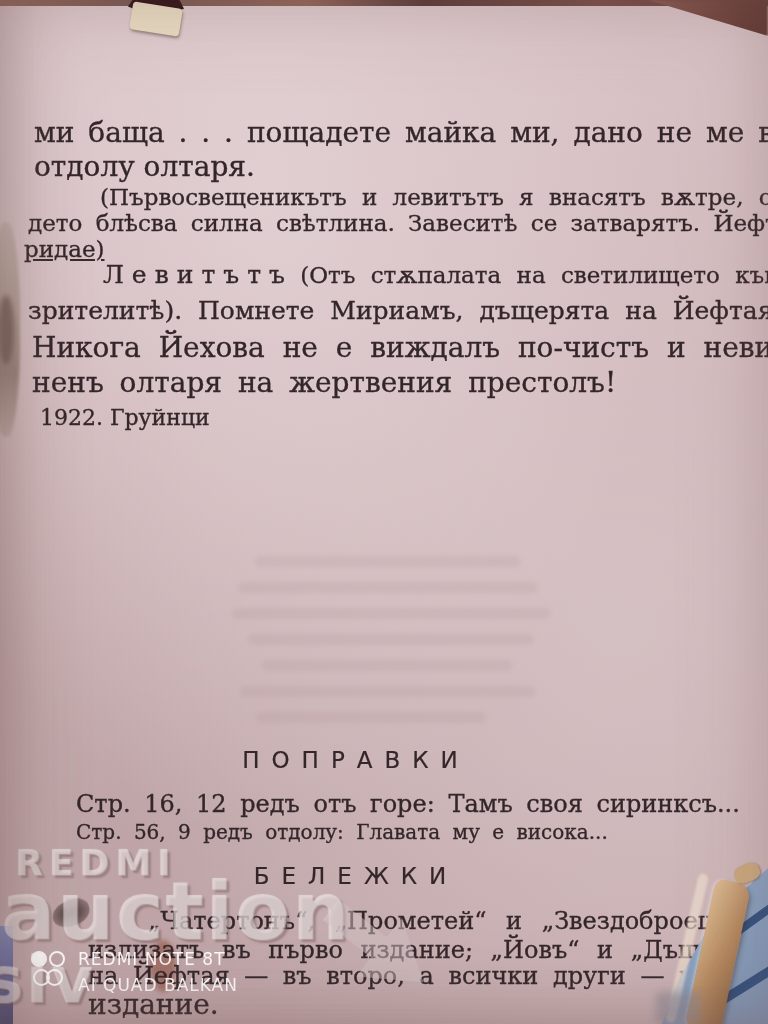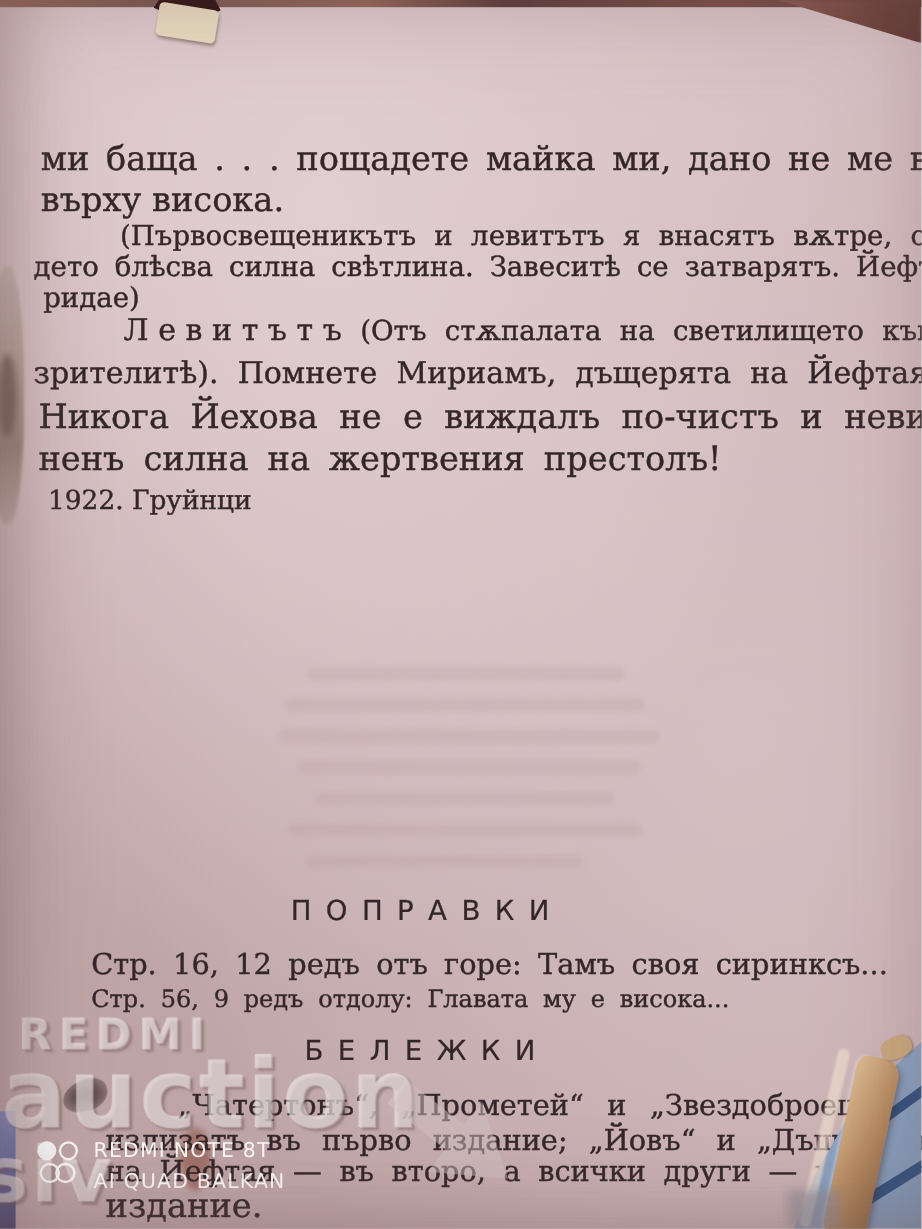--- a/index.html
+++ b/index.html
@@ -72,31 +72,31 @@
   <div class="ghost-line" style="left:255px;top:556px;width:265px;"></div>
   <div class="ghost-line" style="left:238px;top:582px;width:300px;"></div>
   <div class="ghost-line" style="left:232px;top:608px;width:318px;"></div>
   <div class="ghost-line" style="left:248px;top:634px;width:286px;"></div>
   <div class="ghost-line" style="left:262px;top:660px;width:250px;"></div>
   <div class="ghost-line" style="left:240px;top:686px;width:295px;"></div>
   <div class="ghost-line" style="left:256px;top:712px;width:230px;"></div>
 </div>
 
 <div class="ln big" style="left:34px;top:118px;word-spacing:5px;">ми баща . . . пощадете майка ми, дано не ме види</div>
-<div class="ln big" style="left:34px;top:152px;">върху висока.</div>
+<div class="ln big" style="left:34px;top:152px;">отдолу олтаря.</div>
 <div class="ln stage" style="left:100px;top:185px;word-spacing:8px;">(Първосвещеникътъ и левитътъ я внасятъ вѫтре, от-</div>
 <div class="ln stage" style="left:28px;top:211px;word-spacing:6px;">дето блѣсва силна свѣтлина. Завеситѣ се затварятъ. Йефтай</div>
-<div class="ln stage" style="left:36px;top:237px;">ридае)</div>
+<div class="ln stage" style="left:24px;top:237px;text-decoration:underline;">ридае)</div>
 <div class="ln" style="left:103px;top:262px;font-size:23px;">
   <span style="font-size:25px;letter-spacing:8px;">Левитътъ</span>
   <span style="word-spacing:8px;">(Отъ стѫпалата на светилището къмъ</span>
 </div>
 <div class="ln" style="left:28px;top:298px;font-size:25px;word-spacing:8px;">зрителитѣ). Помнете Мириамъ, дъщерята на Йефтая!</div>
 <div class="ln big" style="left:32px;top:333px;word-spacing:9px;">Никога Йехова не е виждалъ по-чистъ и неви-</div>
-<div class="ln big" style="left:32px;top:368px;word-spacing:7px;">ненъ силна на жертвения престолъ!</div>
+<div class="ln big" style="left:32px;top:368px;word-spacing:7px;">ненъ олтаря на жертвения престолъ!</div>
 <div class="ln" style="left:40px;top:406px;font-size:22px;font-weight:normal;">1922. Груйнци</div>
 
 <div class="ln heading" style="top:748px;">ПОПРАВКИ</div>
 <div class="ln" style="left:76px;top:792px;font-size:24px;word-spacing:6px;">Стр. 16, 12 редъ отъ горе: Тамъ своя сиринксъ...</div>
 <div class="ln" style="left:76px;top:822px;font-size:20px;word-spacing:6px;">Стр. 56, 9 редъ отдолу: Главата му е висока...</div>
 
 <div class="ln heading" style="top:864px;">БЕЛЕЖКИ</div>
 <div class="ln" style="left:148px;top:909px;font-size:24px;word-spacing:12px;">„Чатертонъ“, „Прометей“ и „Звездоброецъ“</div>
 <div class="ln" style="left:88px;top:938px;font-size:24px;word-spacing:10px;">излизатъ въ първо издание; „Йовъ“ и „Дъщерята</div>
 <div class="ln" style="left:88px;top:964px;font-size:24px;word-spacing:7px;">на Йефтая — въ второ, а всички други — въ трето</div>

